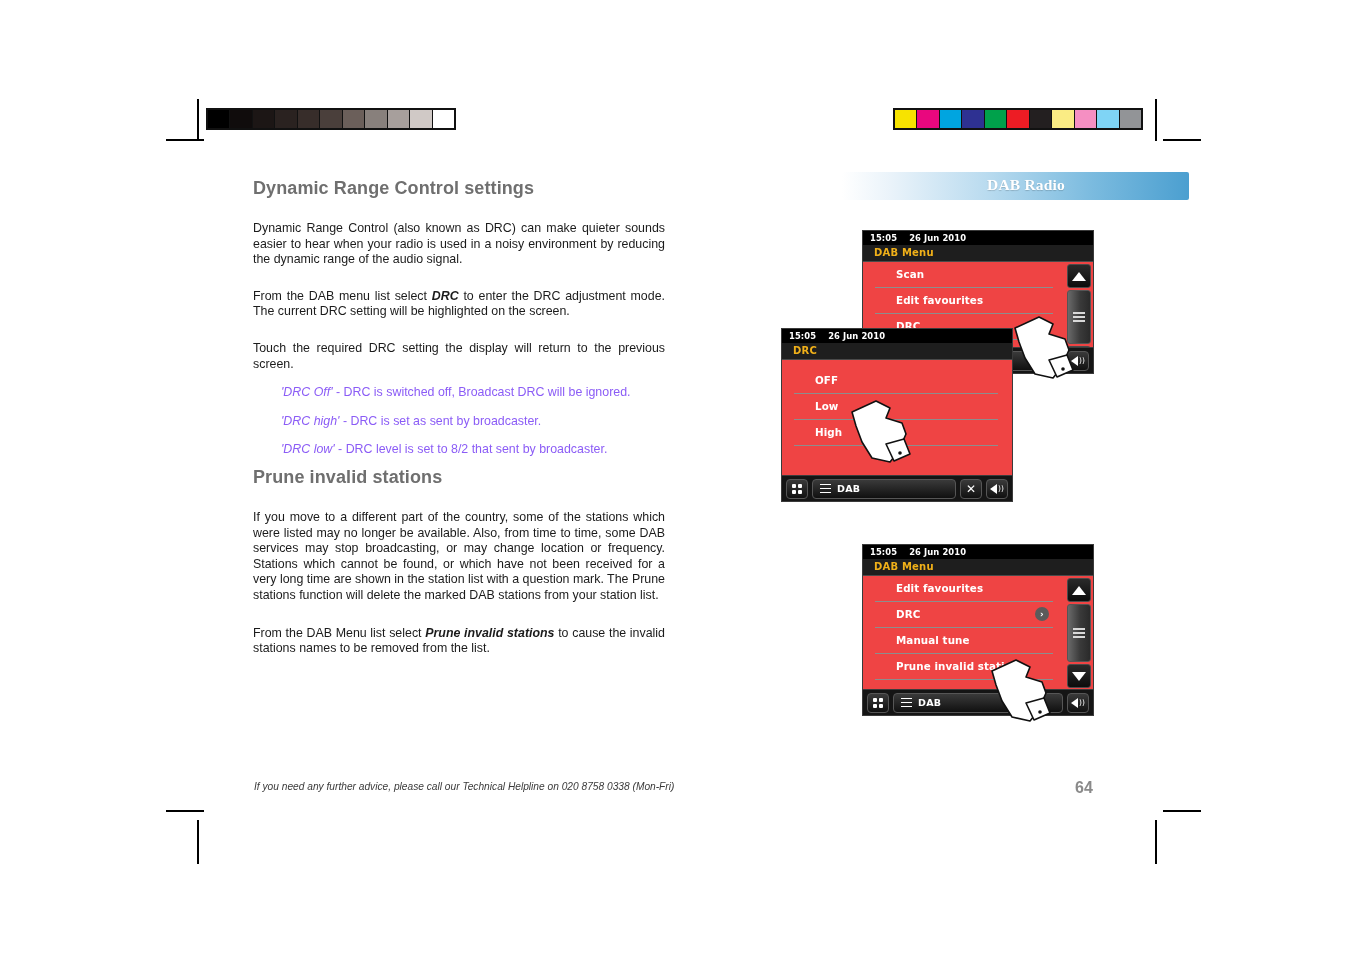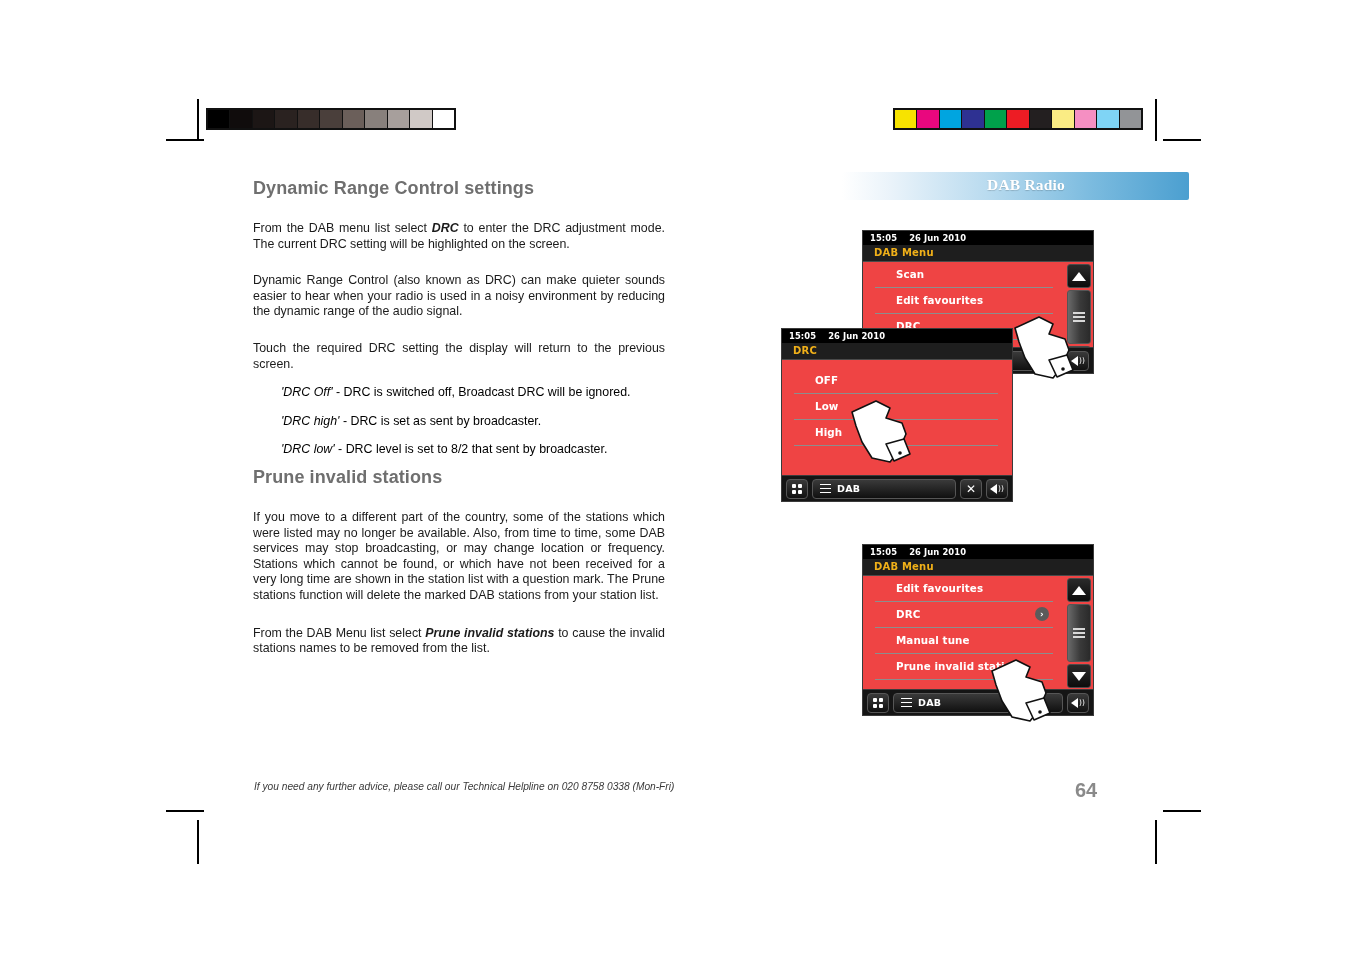--- a/index.html
+++ b/index.html
@@ -43,21 +43,21 @@
   p.para {
     font-size: 12.4px;
     line-height: 15.6px;
     color: #1b1b1b;
     margin: 0 0 21px 0;
     text-align: justify;
   }
   p.bullet {
     font-size: 12.4px;
     line-height: 15.6px;
-    color: #000000;
+    color: #8b5cf6;
     margin: 13px 0 5px 0;
     padding-left: 28px;
     text-align: left;
   }
   p.bullet i { font-style: italic; }
   .b { font-weight: bold; font-style: italic; }
 
   
   .dab-header {
     position: absolute;
@@ -218,21 +218,21 @@
   .footer-note {
     position: absolute;
     left: 254px; top: 781px;
     font-size: 10.2px;
     font-style: italic;
     color: #3a3a3a;
   }
   .page-num {
     position: absolute;
     left: 1075px; top: 779px;
-    font-size: 20px;
+    font-size: 16px;
     font-weight: bold;
     color: #8a8a8a;
   }
 </style>
 </head>
 <body>
 
 <div class="crop-v" style="left:197px; top:99px; height:42px;"></div>
 <div class="crop-h" style="left:166px; top:139px; width:38px;"></div>
 <div class="crop-v" style="left:197px; top:820px; height:44px;"></div>
@@ -266,23 +266,23 @@
     <div class="sw" style="background: rgb(250, 236, 132); border-right: 1px solid rgb(17, 17, 17);"></div>
     <div class="sw" style="background: rgb(245, 143, 194); border-right: 1px solid rgb(17, 17, 17);"></div>
     <div class="sw" style="background: rgb(127, 212, 245); border-right: 1px solid rgb(17, 17, 17);"></div>
     <div class="sw" style="background: rgb(146, 148, 151);"></div>
   </div>
 
 <div class="textcol">
 
   <h2 class="section-head">Dynamic Range Control settings</h2>
 
+  <p class="para">Dynamic Range Control (also known as DRC) can make quieter sounds easier to hear when your radio is used in a noisy environment by reducing the dynamic range of the audio signal.</p>
+
   <p class="para"><span>From the DAB menu list select </span><span class="b">DRC</span><span> to enter the DRC adjustment mode. The current DRC setting will be highlighted on the screen.</span></p>
-
-  <p class="para">Dynamic Range Control (also known as DRC) can make quieter sounds easier to hear when your radio is used in a noisy environment by reducing the dynamic range of the audio signal.</p>
 
   <p class="para" style="margin-bottom:6px;">Touch the required DRC setting the display will return to the previous screen.</p>
 
   <p class="bullet"><i>'DRC Off'</i><span> - DRC is switched off, Broadcast DRC will be ignored.</span></p>
   <p class="bullet"><i>'DRC high'</i><span> - DRC is set as sent by broadcaster.</span></p>
   <p class="bullet" style="margin-bottom:9px;"><i>'DRC low'</i><span> - DRC level is set to 8/2 that sent by broadcaster.</span></p>
 
 
   <h2 class="section-head" style="margin-bottom:22px;">Prune invalid stations</h2>
 

